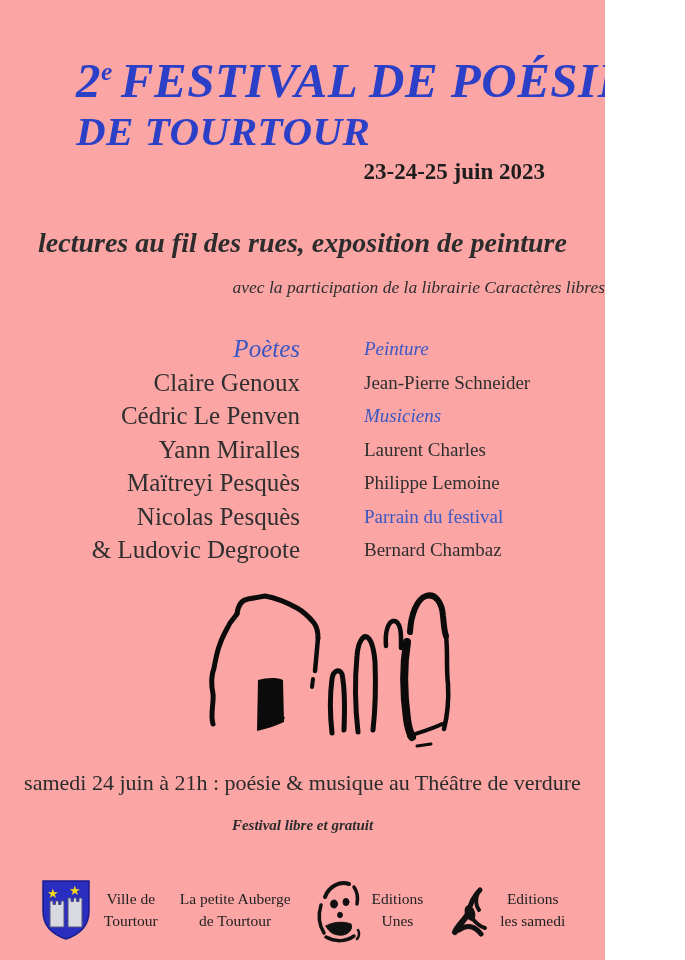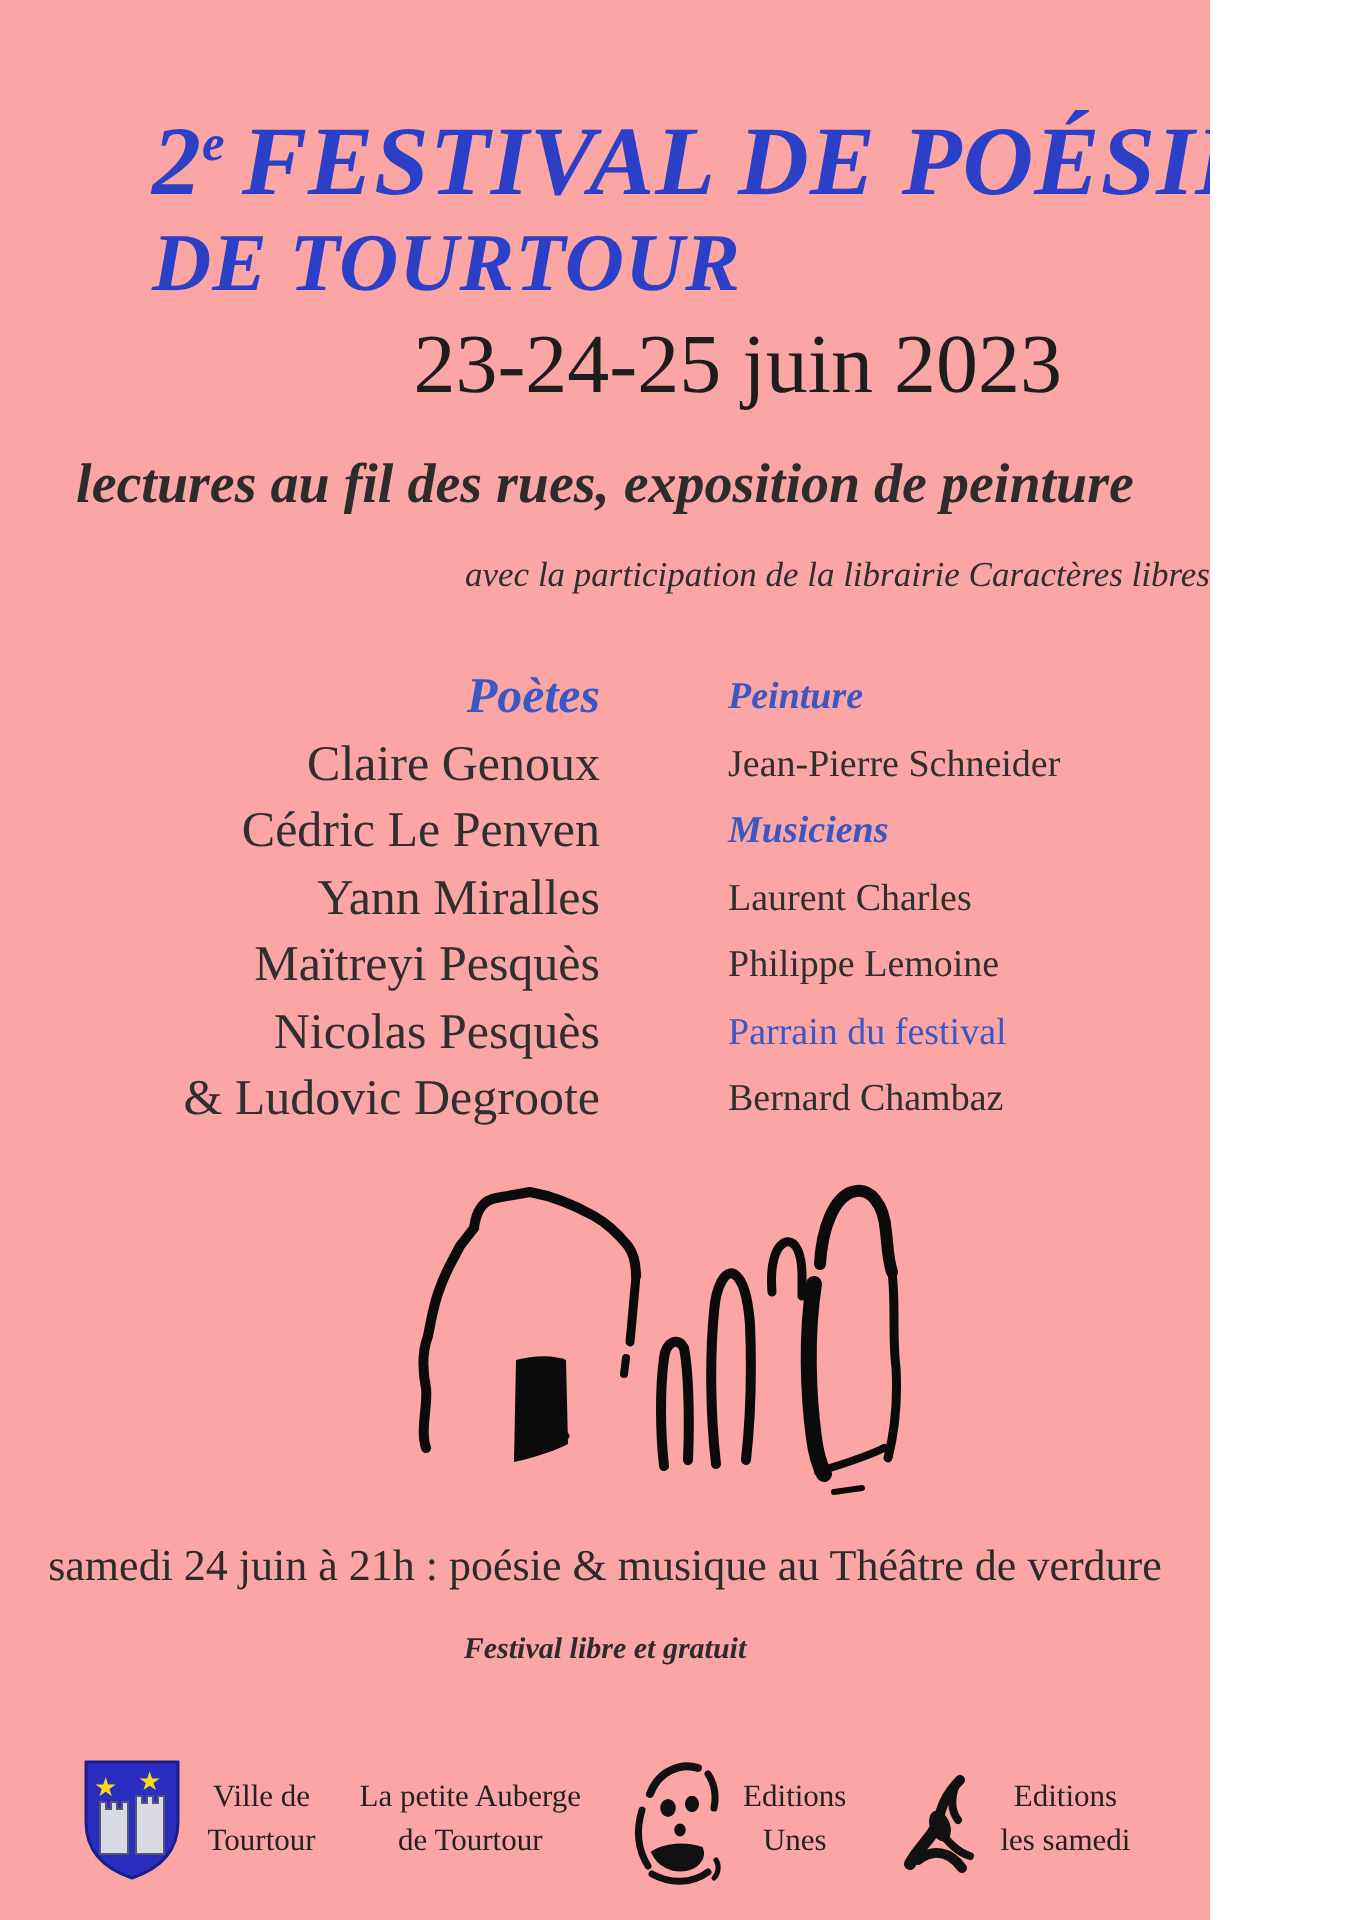--- a/index.html
+++ b/index.html
@@ -3,31 +3,31 @@
 <meta charset="utf-8">
 <style>
   html,body{margin:0;padding:0;background:#ffffff;}
   body{width:685px;height:960px;font-family:"Liberation Serif","DejaVu Serif",serif;}
   .poster{position:relative;width:605px;height:960px;background:#fca5a5;overflow:hidden;}
 
   
   .title-line1{position:absolute;left:76px;top:52px;font-size:49px;font-weight:bold;font-style:italic;color:#2b40c7;white-space:nowrap;letter-spacing:0.5px;}
   .title-line1 sup{font-size:0.52em;vertical-align:super;margin-right:8px;}
   .title-line2{position:absolute;left:76px;top:107px;font-size:41px;font-weight:bold;font-style:italic;color:#2b40c7;white-space:nowrap;letter-spacing:0.5px;}
-  .date-line{position:absolute;right:74px;top:159px;font-size:42px;font-weight:normal;color:#1d1d1d;white-space:nowrap;}
+  .date-line{position:absolute;right:60px;top:159px;font-size:23px;font-weight:bold;color:#1d1d1d;white-space:nowrap;}
 
   
   .subtitle{position:absolute;left:0;right:0;top:227px;text-align:center;font-size:28px;font-weight:bold;font-style:italic;color:#2c2c2c;white-space:nowrap;}
   .participation{position:absolute;left:0;right:0;top:277px;text-align:right;font-size:17.5px;font-style:italic;color:#2e2e2e;white-space:nowrap;}
 
   
   .col-left{position:absolute;left:0;top:332px;width:300px;text-align:right;font-size:25px;line-height:33.5px;color:#2f2f2f;}
   .col-right{position:absolute;left:364px;top:332px;text-align:left;font-size:19px;line-height:33.5px;color:#2f2f2f;}
   .lineup-line{white-space:nowrap;}
-  .hdr{color:#3a57c4;font-style:italic;font-weight:bold;}
+  .hdr{color:#3a57c4;font-style:italic;}
   .hdr-roman{color:#3a57c4;}
 
   
   .drawing{position:absolute;left:180px;top:572px;}
 
   
   .event-line{position:absolute;left:0;right:0;top:770px;text-align:center;font-size:22px;color:#2b2b2b;white-space:nowrap;}
   .free-line{position:absolute;left:0;right:0;top:817px;text-align:center;font-size:15px;font-weight:bold;font-style:italic;color:#2c2c2c;white-space:nowrap;}
 
   

